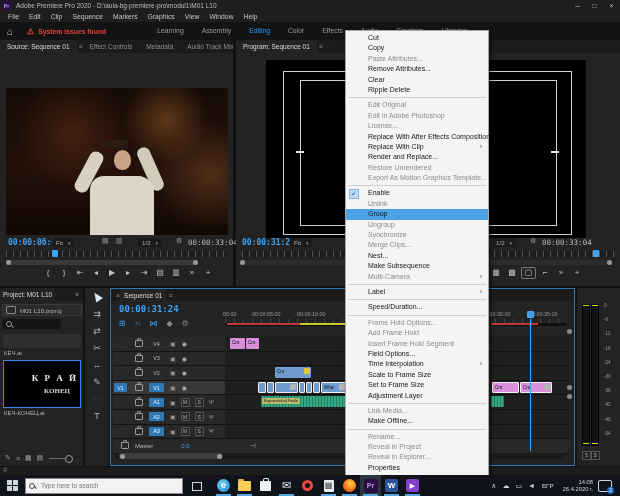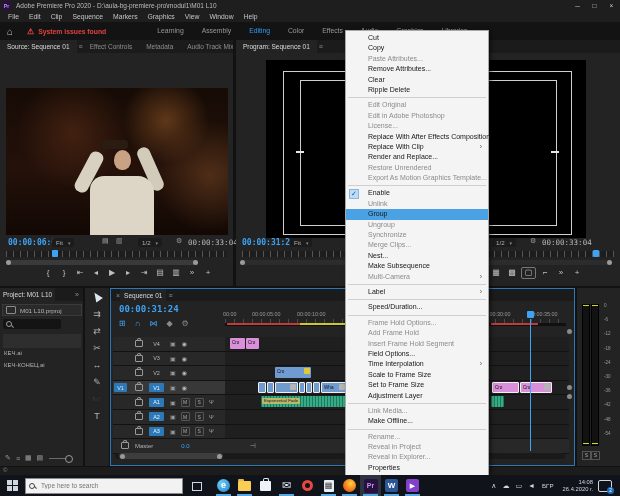--- a/index.html
+++ b/index.html
@@ -327,20 +327,24 @@
     <div id="projsearch">
       <span class="mag"></span>
     </div>
 
     <div id="projitems">
         <div class="proj-item" style="top: 46px;">
           <div class="proj-thumb1"></div>
           <div class="proj-label">КЕЧ.ai</div>
         </div>
         <div class="proj-item selected" style="top: 72px;">
+          <div class="thumb2">
+            <span class="thumb-line1">К Р А Й</span>
+            <span class="thumb-line2">КОНЕЦ</span>
+          </div>
           <div class="proj-label">КЕЧ-КОНЕЦ.ai</div>
         </div>
       </div>
     <div id="projtools">
       <span class="pt green">✎</span>
       <span class="pt">≡</span>
       <span class="pt blue">▦</span>
       <span class="pt blue">▤</span>
       <span class="zoomslider">
           <span class="knob"></span>

